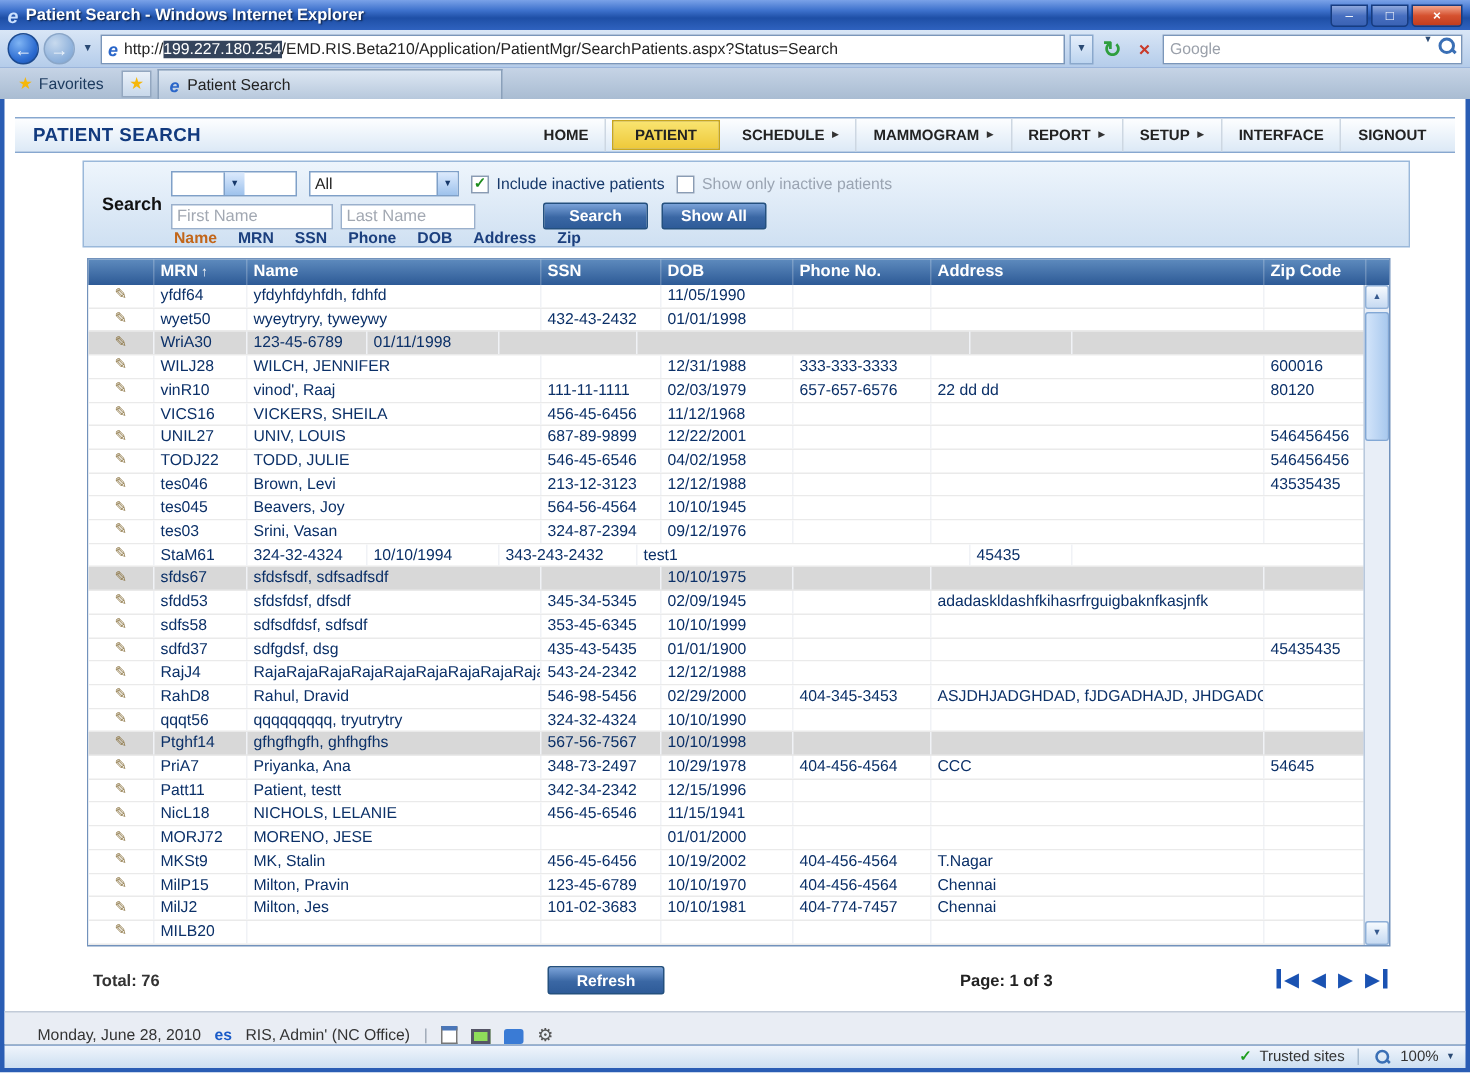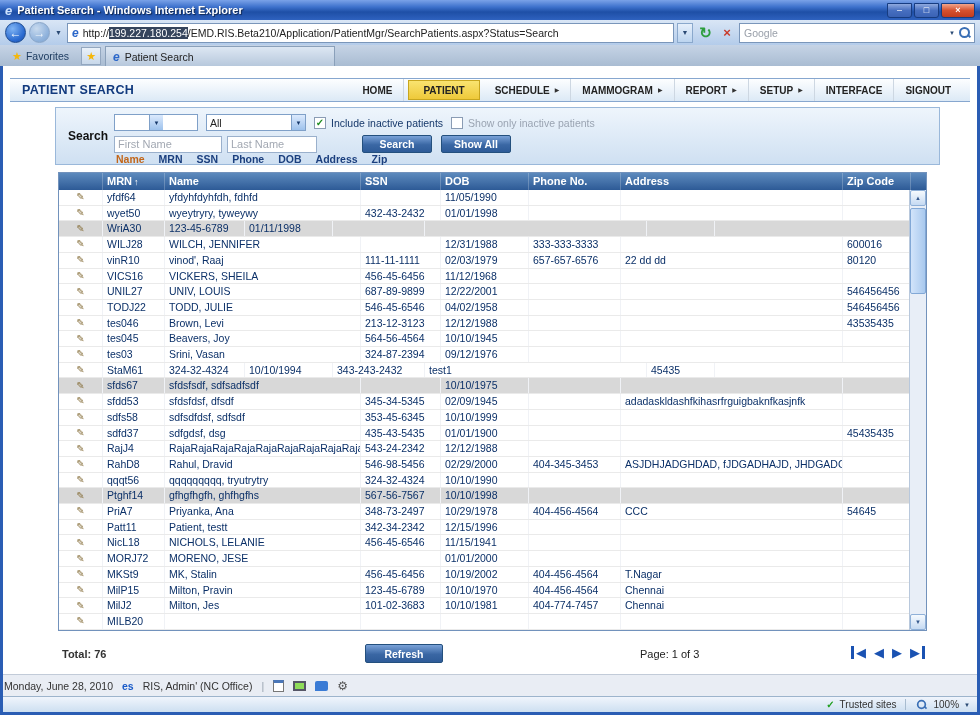--- a/index.html
+++ b/index.html
@@ -29,22 +29,22 @@
   .hist-caret { font-size:7px; color:#2a4a74; padding:0 2px; }
   .addressbar { flex:1; height:20px; background:#fff; border:1px solid #7a96ba; display:flex; align-items:center;
     padding:0 4px; gap:4px; overflow:hidden; min-width:0; }
   .favicon-e { color:#2a66c9; font-weight:bold; font-style:italic; font-size:12px; line-height:1; }
   .url { font-size:10.5px; color:#222; white-space:nowrap; overflow:hidden;text-align:right; }
   .url .hl { background:#35445c; color:#fff; }
   .addr-caret-btn { width:16px; height:20px; flex:none; background:linear-gradient(#e6effb,#bcd4ef);
     border:1px solid #8aa8cc; display:flex; align-items:center; justify-content:center; font-size:7px; color:#2a4a74; }
   .tb-refresh { color:#2e9e3e; font-size:15px; font-weight:bold; width:19px; text-align:center; cursor:pointer; }
   .tb-stop { color:#c93a2a; font-size:13px; font-weight:bold; width:18px; text-align:center; cursor:pointer; }
-  .searchbox { width:236px; height:20px; flex:none; background:#fff; border:1px solid #7a96ba;
-    display:flex; align-items:center; padding:0 3px 0 4px; gap:3px; }
+  .searchbox { width:200px; height:20px; flex:none; background:#fff; border:1px solid #7a96ba;
+    display:flex; padding:0 3px 0 4px; gap:3px; }
   .searchbox input { flex:1; border:none; outline:none; font-size:10.5px; font-family:inherit; color:#333; min-width:0; background:transparent; }
   .searchbox input::placeholder { color:#9aa0aa; }
   .sb-tiny-caret { font-size:6px; color:#2a4a74; }
   .mag { position:relative; width:13px; height:13px; display:inline-block; flex:none; }
   .mag::before { content:""; position:absolute; left:1px; top:1px; width:7px; height:7px;
     border:2px solid #3a6fb5; border-radius:50%; }
   .mag::after { content:""; position:absolute; left:9px; top:9px; width:4px; height:2px;
     background:#3a6fb5; transform:rotate(45deg); }
   .mag.small { transform:scale(.85); }
 
@@ -127,29 +127,29 @@
     border:1px solid #8fb0d8; border-radius:2px; display:flex; align-items:center; justify-content:center;
     font-size:6px; color:#35598e; cursor:pointer; }
   .vs-up { top:0; } .vs-down { bottom:0; }
   .vs-thumb { position:absolute; left:0; top:18px; width:16px; height:86px;
     background:linear-gradient(90deg,#d2e4fa,#a9c9ee); border:1px solid #82a8d6; border-radius:2px; cursor:pointer; }
 
   
   .grid-footer { position:relative; margin:13px 0 0 55px; width:869px; height:22px; }
   .total { position:absolute; left:4px; top:4px; font-size:11px; font-weight:bold; color:#333;text-align:right; }
   .btn-refresh { position:absolute; left:307px; top:0; width:78px; height:19px; }
-  .page-label { position:absolute; left:582px; top:4px; font-size:11px; color:#222; }
+  .page-label { position:absolute; left:582px; top:4px; font-size:11px; color:#222;font-weight:bold; }
   .pager { position:absolute; right:2px; top:2px; display:flex; align-items:center; gap:8px; color:#1a52b2; }
   .pg { font-size:13px; line-height:13px; cursor:pointer; }
   .pg.first { border-left:3px solid #1a52b2; padding-left:2px; }
   .pg.last  { border-right:3px solid #1a52b2; padding-right:2px; }
 
   
   .page-status { position:absolute; left:0; bottom:0; width:100%; height:22px; background:#e9edf4;
-    border-top:1px solid #c2cbd8; display:flex; align-items:center; padding:0 1px; gap:9px;
+    border-top:1px solid #c2cbd8; display:flex; align-items:flex-end; padding:0 22px; gap:9px;
     font-size:10.5px; color:#333; }
   .ps-sep { color:#98a2b0; }
   .lang { color:#1a5bc8; font-weight:bold; cursor:pointer; }
   .ico-cal { width:11px; height:12px; background:#fff; border:1px solid #777; border-top:3px solid #4a76b8; }
   .ico-mon { width:13px; height:10px; border:2px solid #556; background:#8fdc5a; }
   .ico-bub { width:13px; height:10px; background:#3a7bd5; border-radius:2px 2px 2px 0; }
   .ico-gear { font-size:12px; color:#555; line-height:1; }
 
   
   .statusbar { position:absolute; top:696px; left:3px; width:974px; height:16px;

